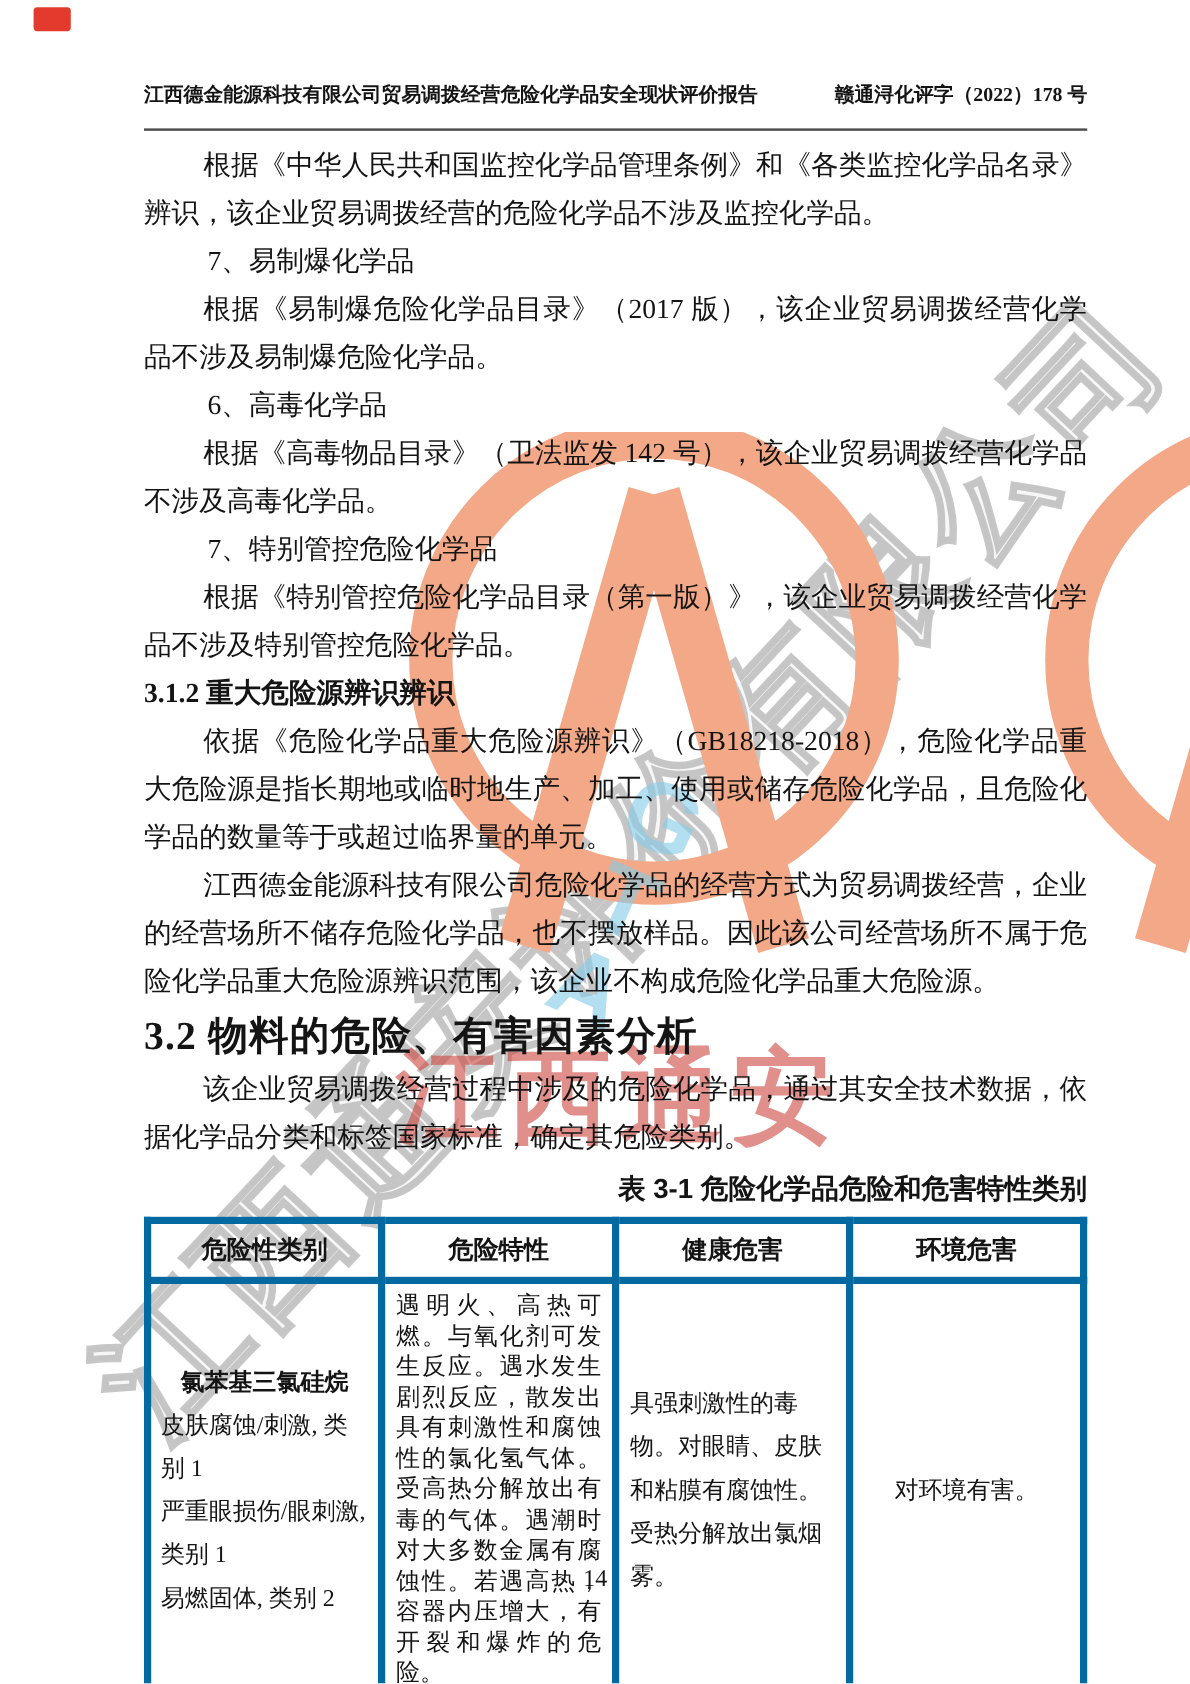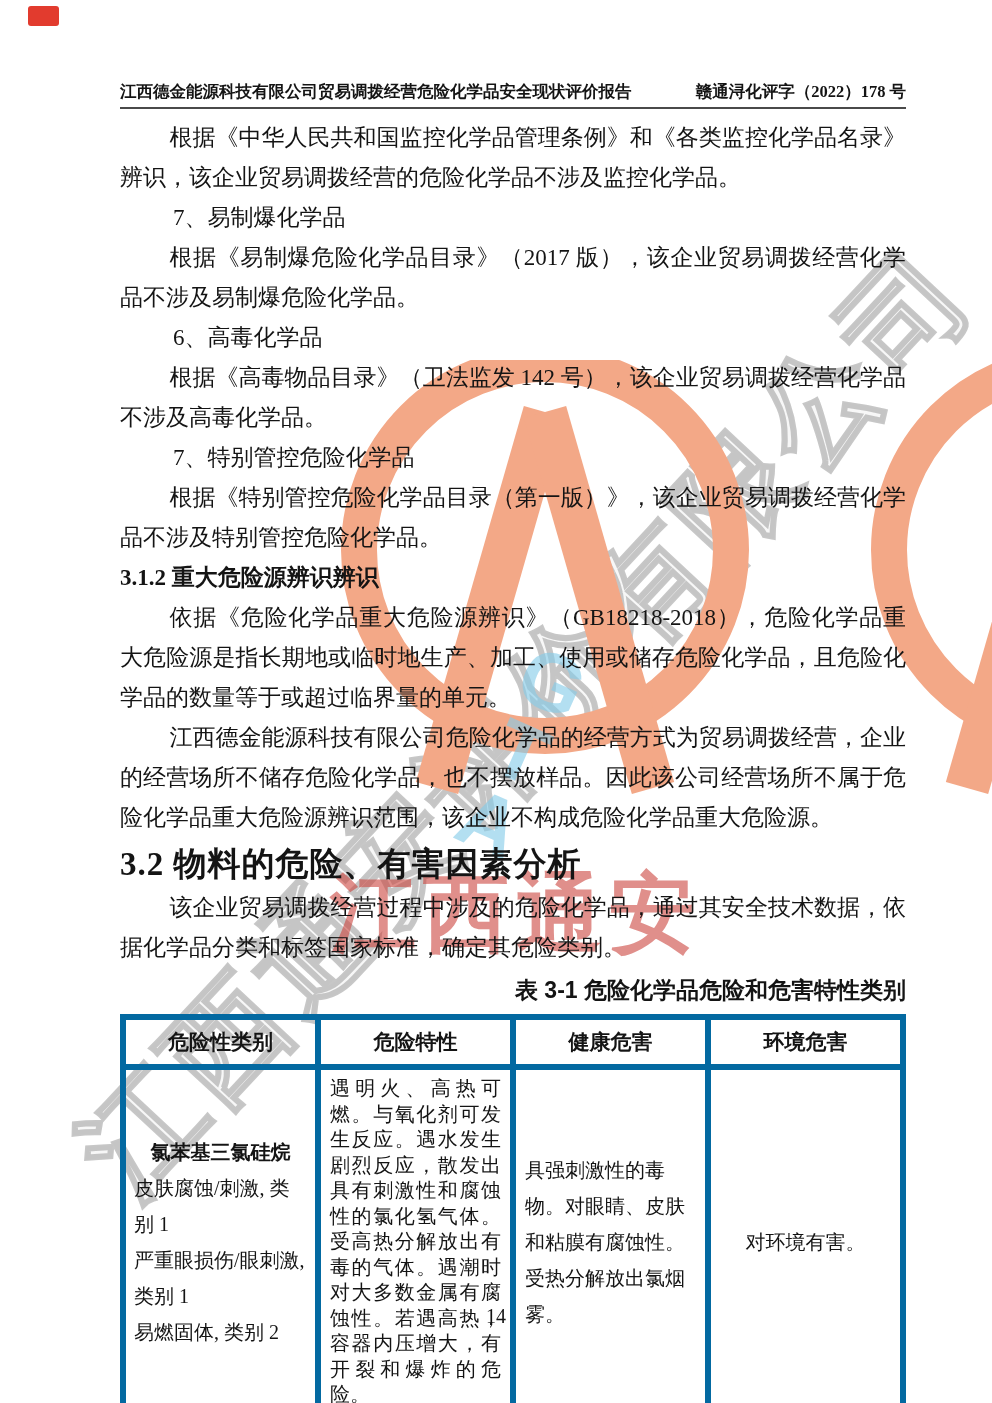--- a/index.html
+++ b/index.html
@@ -39,21 +39,21 @@
     color:rgba(133,204,232,0.62);
   }
   .wm-red{
     position:absolute;left:330px;top:856px;
     font-family:"Liberation Sans","DejaVu Sans",sans-serif;
     font-size:86px;font-weight:bold;letter-spacing:7px;white-space:nowrap;
     color:rgba(204,68,62,0.60);
   }
   
   .header{
-    position:absolute;left:120px;top:81px;width:786px;z-index:10;
+    position:absolute;left:120px;top:68px;width:786px;z-index:10;
     display:flex;justify-content:space-between;align-items:baseline;
     font-size:16.5px;font-weight:bold;
   }
   .header-rule{
     position:absolute;left:120px;top:107px;width:786px;height:0;
     border-top:2.5px solid #4a4a4a;z-index:10;
   }
   
   .content{
     position:absolute;left:120px;top:118px;width:786px;z-index:10;

